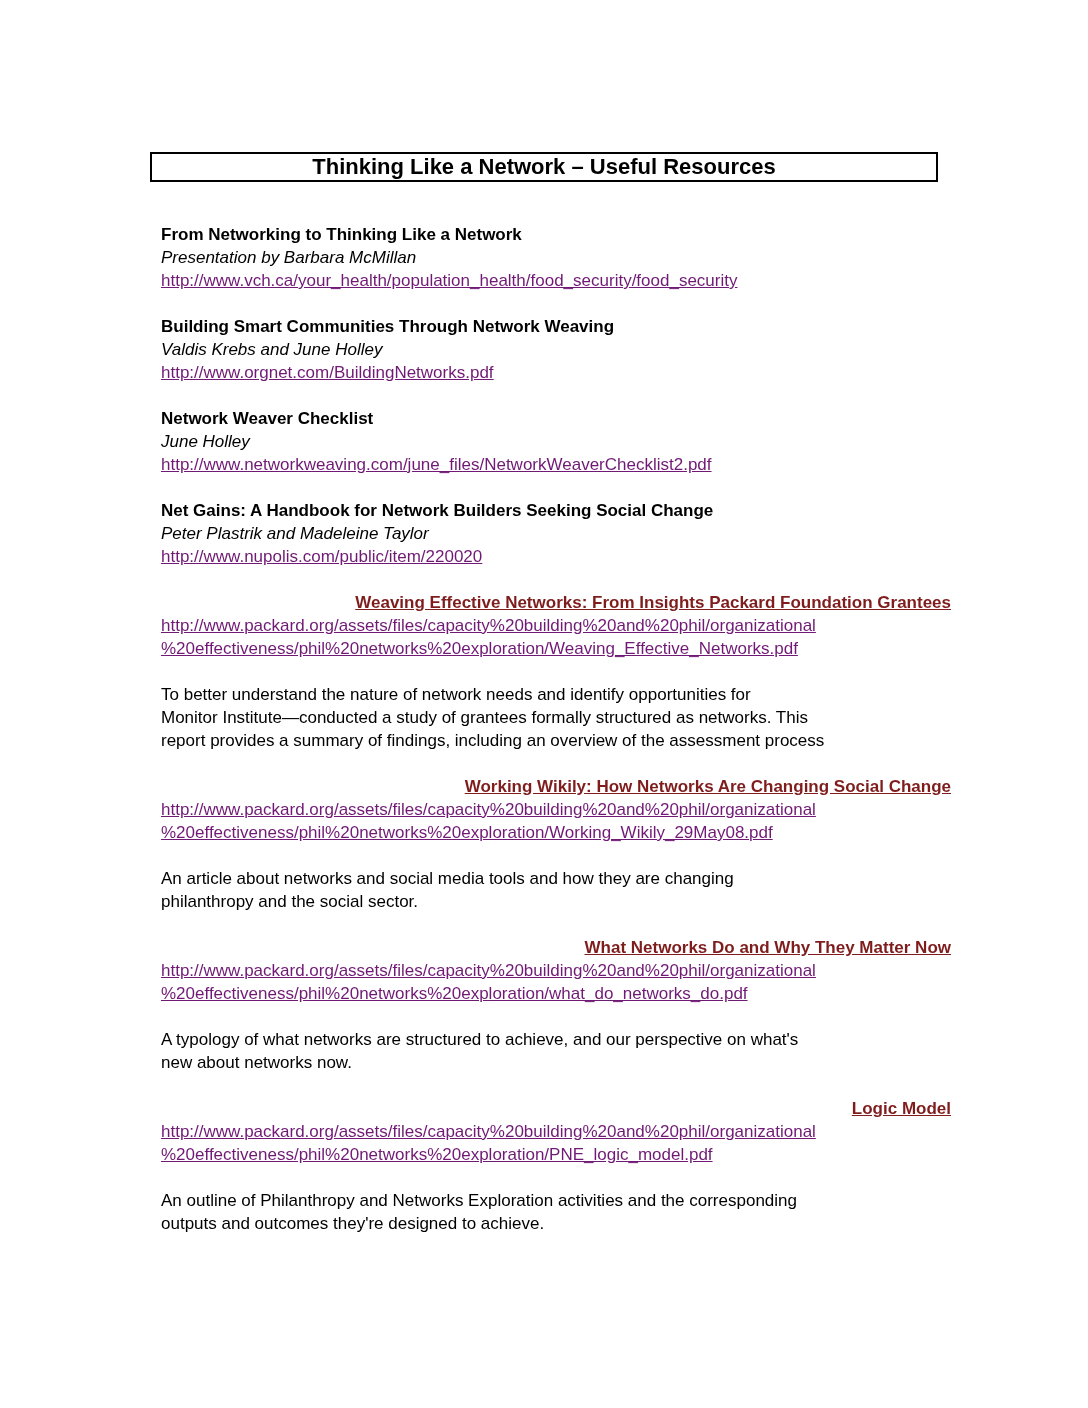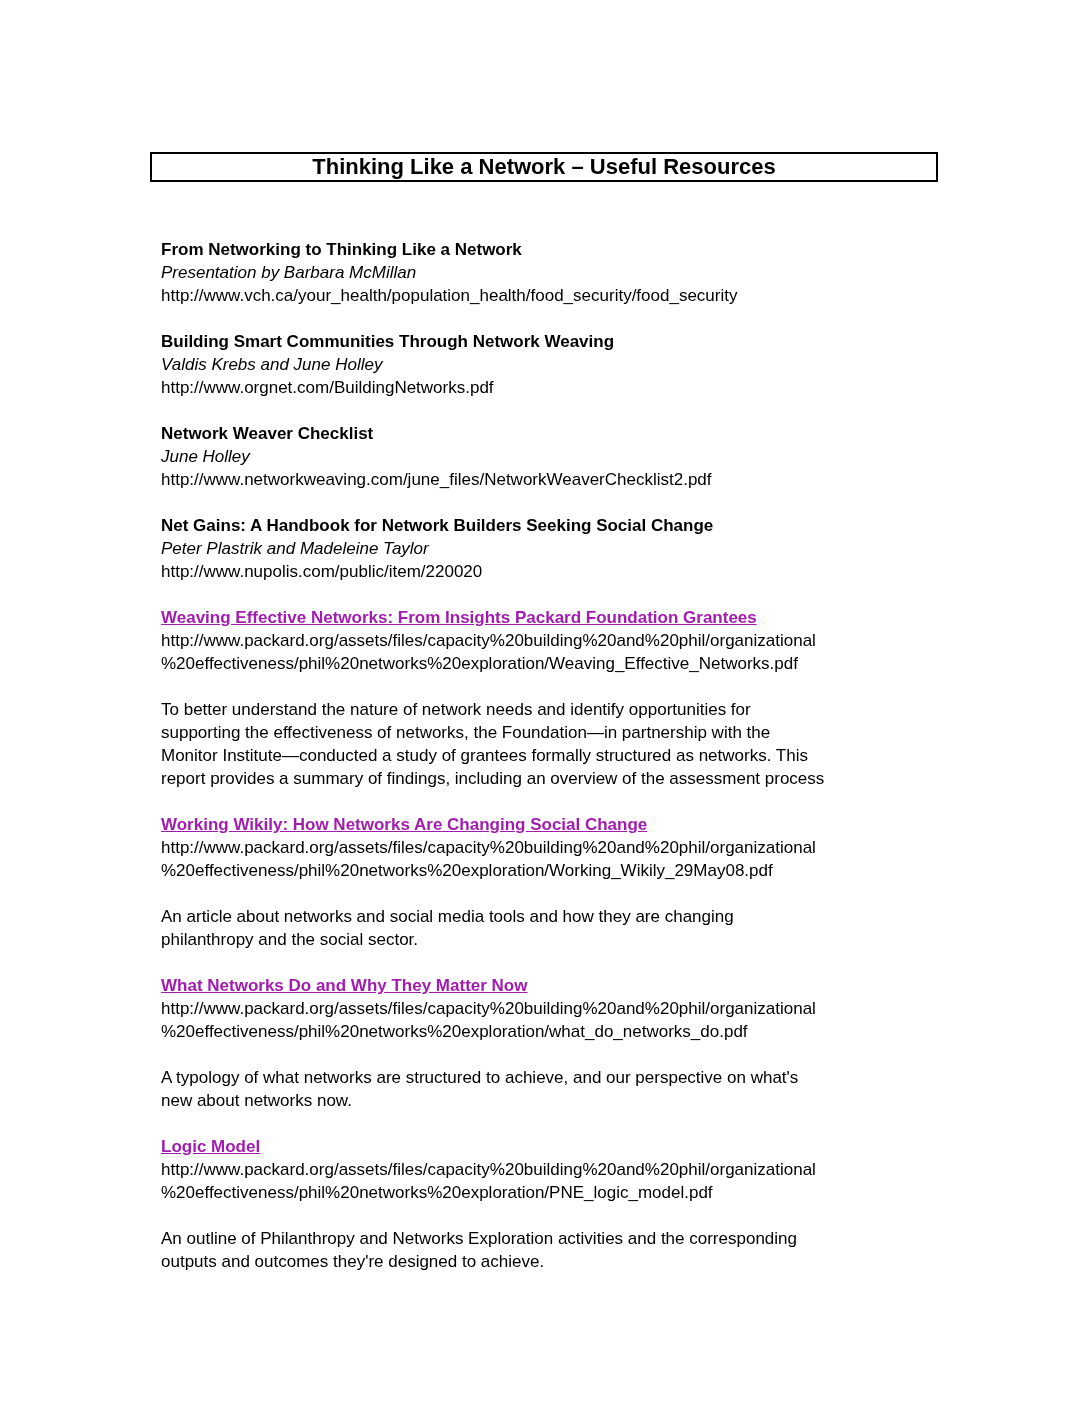--- a/index.html
+++ b/index.html
@@ -37,35 +37,37 @@
   }
   .content {
     position: absolute;
     left: 161px;
     top: 223px;
     width: 790px;
     font-size: 17px;
     line-height: 23px;
   }
   .resource { margin-top: 23px; }
-  .resource:first-child { margin-top: 15px; }
+  .resource:first-child { margin-top: 0; }
   .res-title {
     display: block;
     font-weight: bold;
   }
   a.res-title {
-    color: #a21caf;
+    color: #7f1d1d;
     text-decoration: underline;
     white-space: nowrap;
     cursor: pointer;
+    text-align: right;
   }
   .res-author { font-style: italic; }
   a.res-url {
     display: block;
-    color: #000000;
+    color: #701a75;
+    text-decoration: underline;
     white-space: nowrap;
     cursor: pointer;
   }
   .res-desc {
     margin-top: 23px;
   }
   .res-desc-line { display: block; }
 </style>
 </head>
 <body>
@@ -95,21 +97,20 @@
         <div class="res-author">Peter Plastrik and Madeleine Taylor</div>
         <a class="res-url">http://www.nupolis.com/public/item/220020</a>
       </div>
       <div class="resource">
         <a class="res-title">Weaving Effective Networks: From Insights Packard Foundation Grantees</a>
         <a class="res-url">http://www.packard.org/assets/files/capacity%20building%20and%20phil/organizational</a>
         <a class="res-url">%20effectiveness/phil%20networks%20exploration/Weaving_Effective_Networks.pdf</a>
       </div>
       <div class="res-desc">
         <span class="res-desc-line">To better understand the nature of network needs and identify opportunities for</span>
-        <span class="res-desc-line">supporting the effectiveness of networks, the Foundation—in partnership with the</span>
         <span class="res-desc-line">Monitor Institute—conducted a study of grantees formally structured as networks. This</span>
         <span class="res-desc-line">report provides a summary of findings, including an overview of the assessment process</span>
       </div>
       <div class="resource">
         <a class="res-title">Working Wikily: How Networks Are Changing Social Change</a>
         <a class="res-url">http://www.packard.org/assets/files/capacity%20building%20and%20phil/organizational</a>
         <a class="res-url">%20effectiveness/phil%20networks%20exploration/Working_Wikily_29May08.pdf</a>
       </div>
       <div class="res-desc">
         <span class="res-desc-line">An article about networks and social media tools and how they are changing</span>

